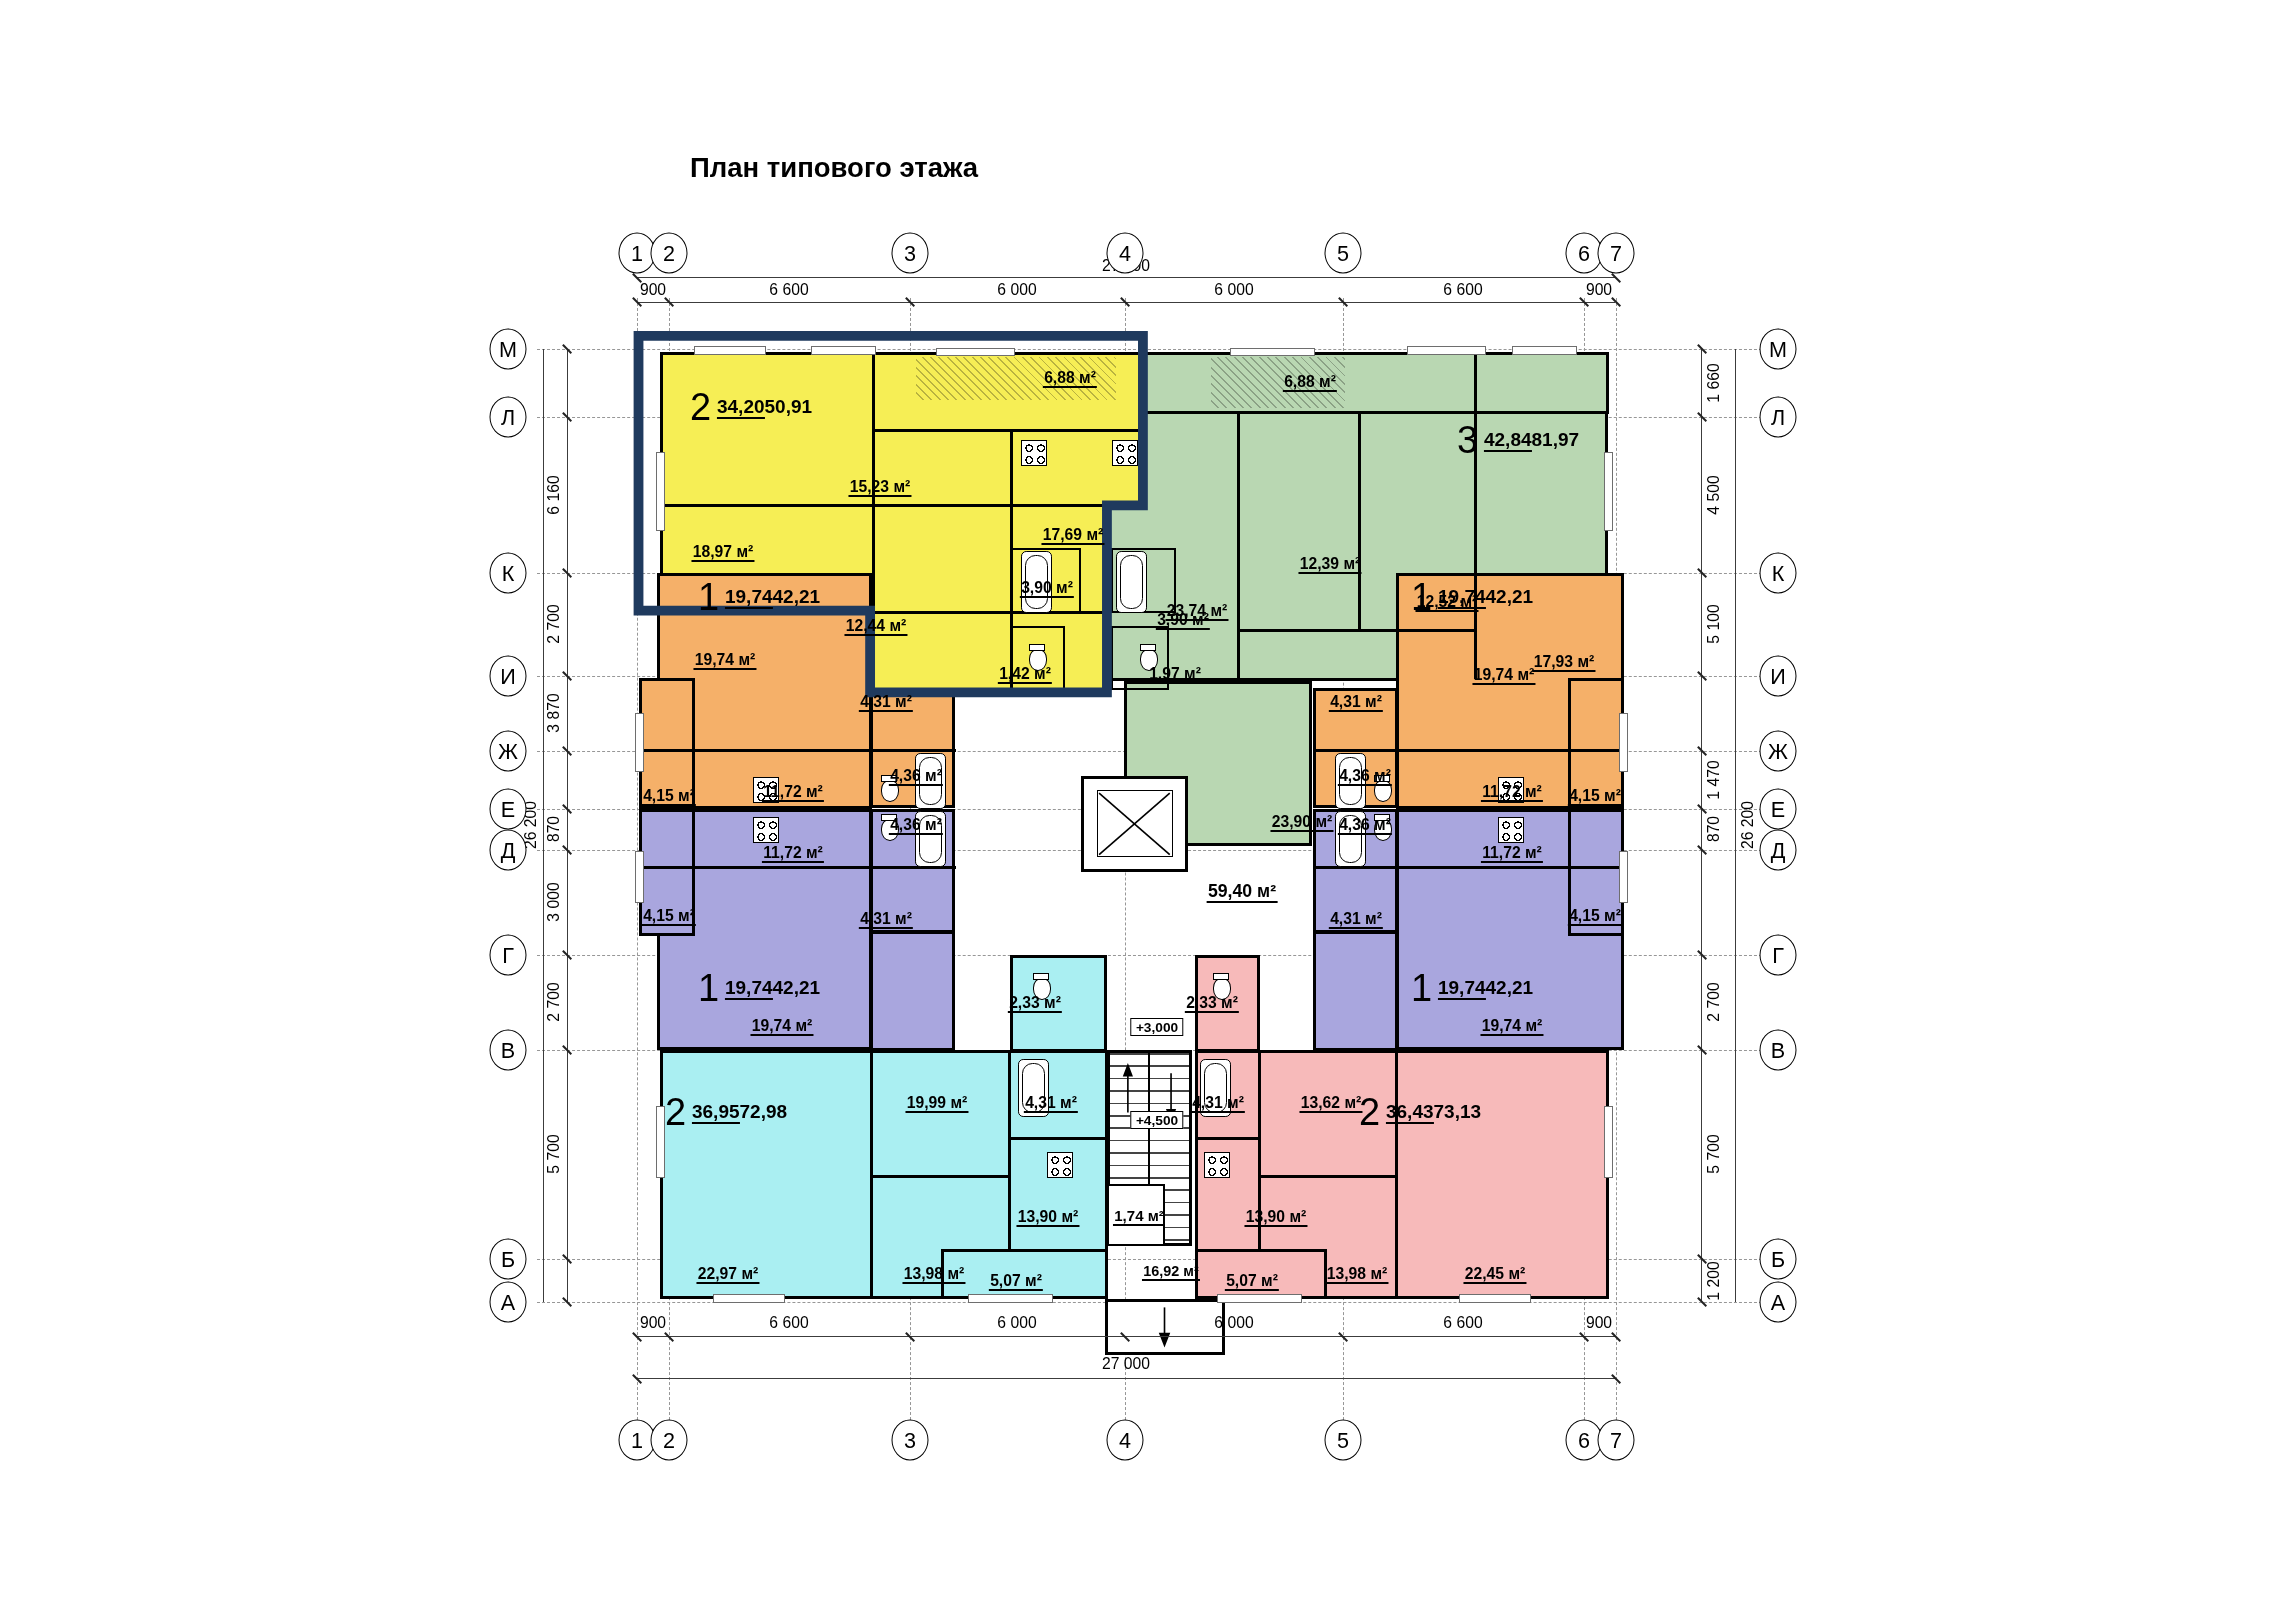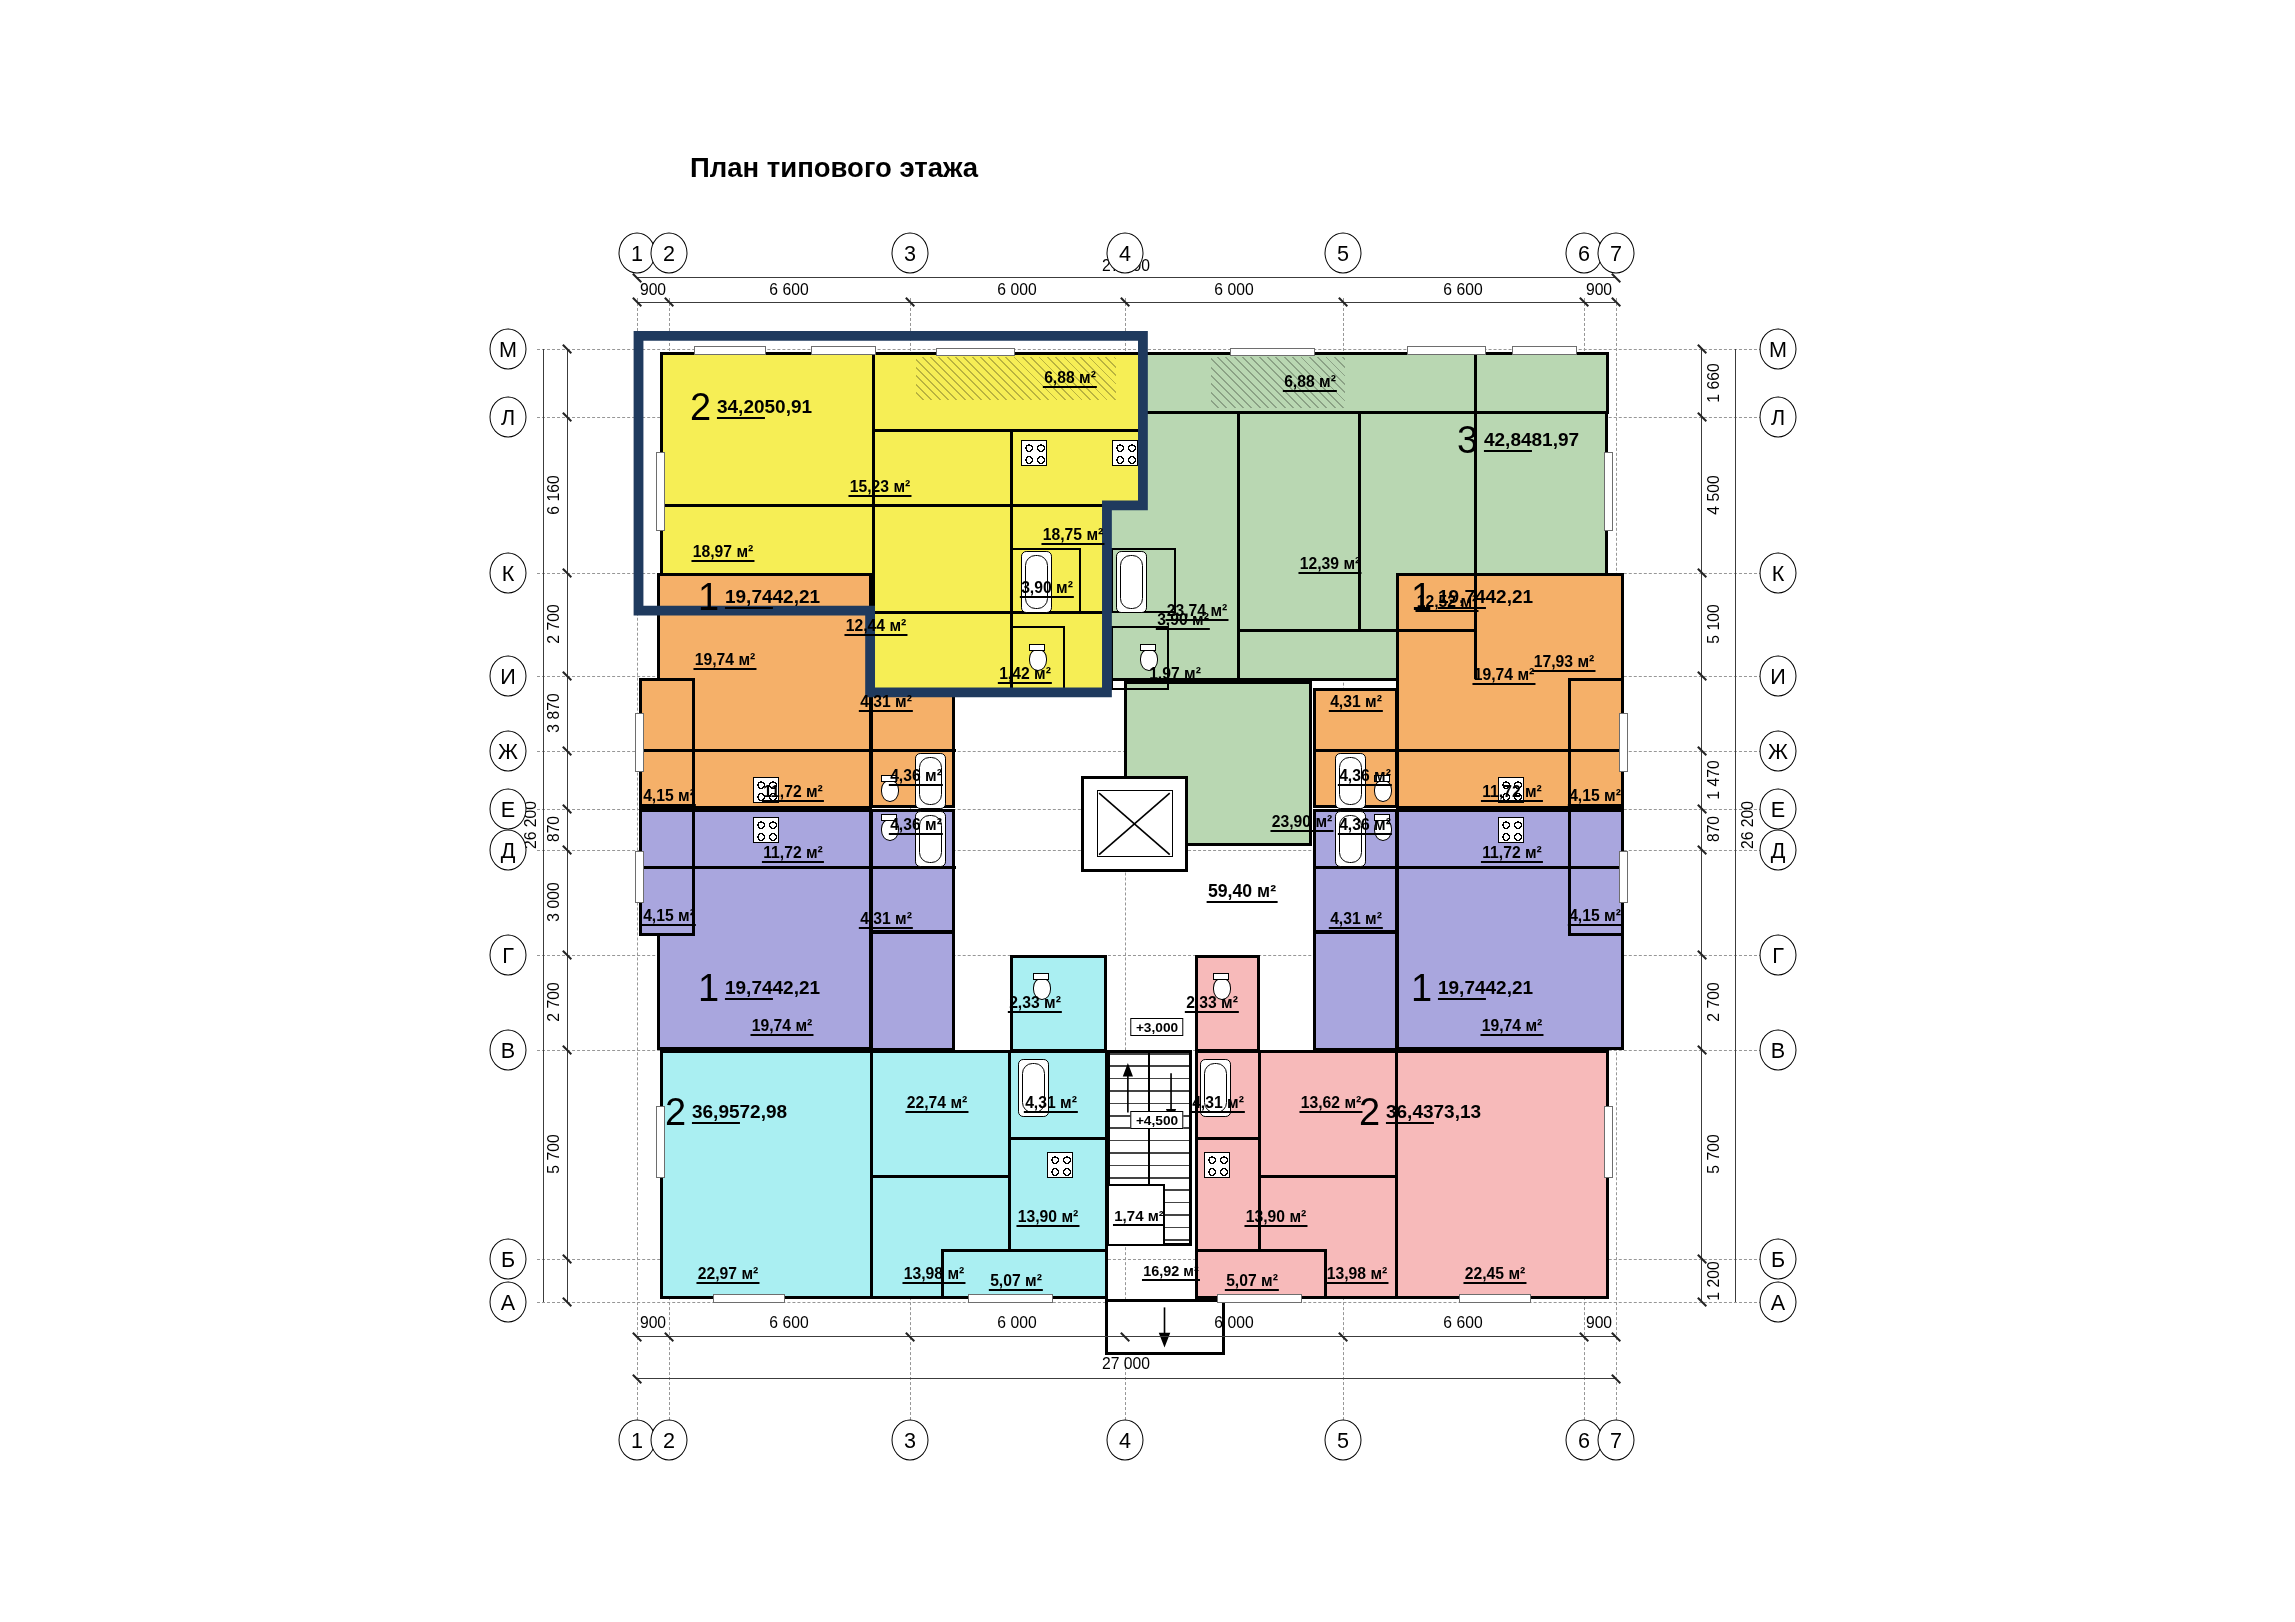--- a/index.html
+++ b/index.html
@@ -268,21 +268,21 @@
     <span class="apt-n">2</span>
     <span class="apt-f">
         <span class="tp">36,43</span>
         <span>73,13</span>
       </span>
   </div>
 
   <div class="lbl" style="left:723px;top:544px">18,97 м²</div>
   <div class="lbl" style="left:880px;top:479px">15,23 м²</div>
   <div class="lbl" style="left:1070px;top:370px">6,88 м²</div>
-  <div class="lbl" style="left:1073px;top:527px">18,75 м²</div>
+  <div class="lbl" style="left:1073px;top:527px">17,69 м²</div>
   <div class="lbl" style="left:1047px;top:580px">3,90 м²</div>
   <div class="lbl" style="left:876px;top:618px">12,44 м²</div>
   <div class="lbl" style="left:1025px;top:666px">1,42 м²</div>
 
   <div class="lbl" style="left:1310px;top:374px">6,88 м²</div>
   <div class="lbl" style="left:1197px;top:603px">23,74 м²</div>
   <div class="lbl" style="left:1330px;top:556px">12,39 м²</div>
   <div class="lbl" style="left:1447px;top:594px">12,52 м²</div>
   <div class="lbl" style="left:1564px;top:654px">17,93 м²</div>
   <div class="lbl" style="left:1183px;top:612px">3,90 м²</div>
@@ -308,21 +308,21 @@
   <div class="lbl" style="left:669px;top:908px">4,15 м²</div>
 
   <div class="lbl" style="left:1512px;top:1018px">19,74 м²</div>
   <div class="lbl" style="left:1356px;top:911px">4,31 м²</div>
   <div class="lbl" style="left:1365px;top:817px">4,36 м²</div>
   <div class="lbl" style="left:1512px;top:845px">11,72 м²</div>
   <div class="lbl" style="left:1595px;top:908px">4,15 м²</div>
 
   <div class="lbl" style="left:728px;top:1266px">22,97 м²</div>
   <div class="lbl" style="left:934px;top:1266px">13,98 м²</div>
-  <div class="lbl" style="left:937px;top:1095px">22,74 м²</div>
+  <div class="lbl" style="left:937px;top:1095px">19,99 м²</div>
   <div class="lbl" style="left:1051px;top:1095px">4,31 м²</div>
   <div class="lbl" style="left:1035px;top:995px">2,33 м²</div>
   <div class="lbl" style="left:1048px;top:1209px">13,90 м²</div>
   <div class="lbl" style="left:1016px;top:1273px">5,07 м²</div>
 
   <div class="lbl" style="left:1212px;top:995px">2,33 м²</div>
   <div class="lbl" style="left:1218px;top:1095px">4,31 м²</div>
   <div class="lbl" style="left:1331px;top:1095px">13,62 м²</div>
   <div class="lbl" style="left:1276px;top:1209px">13,90 м²</div>
   <div class="lbl" style="left:1357px;top:1266px">13,98 м²</div>

